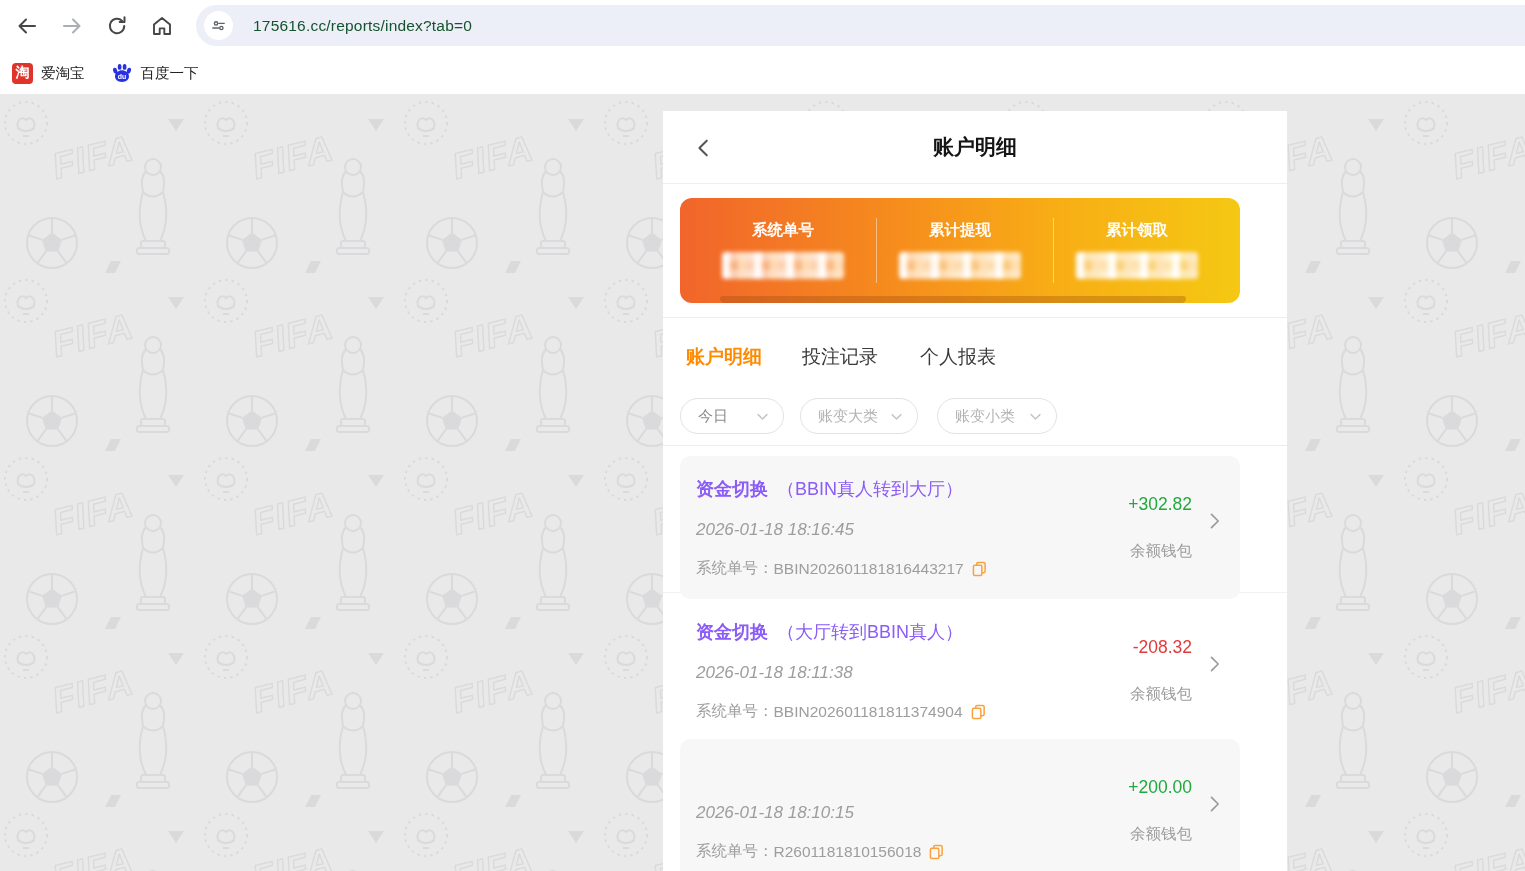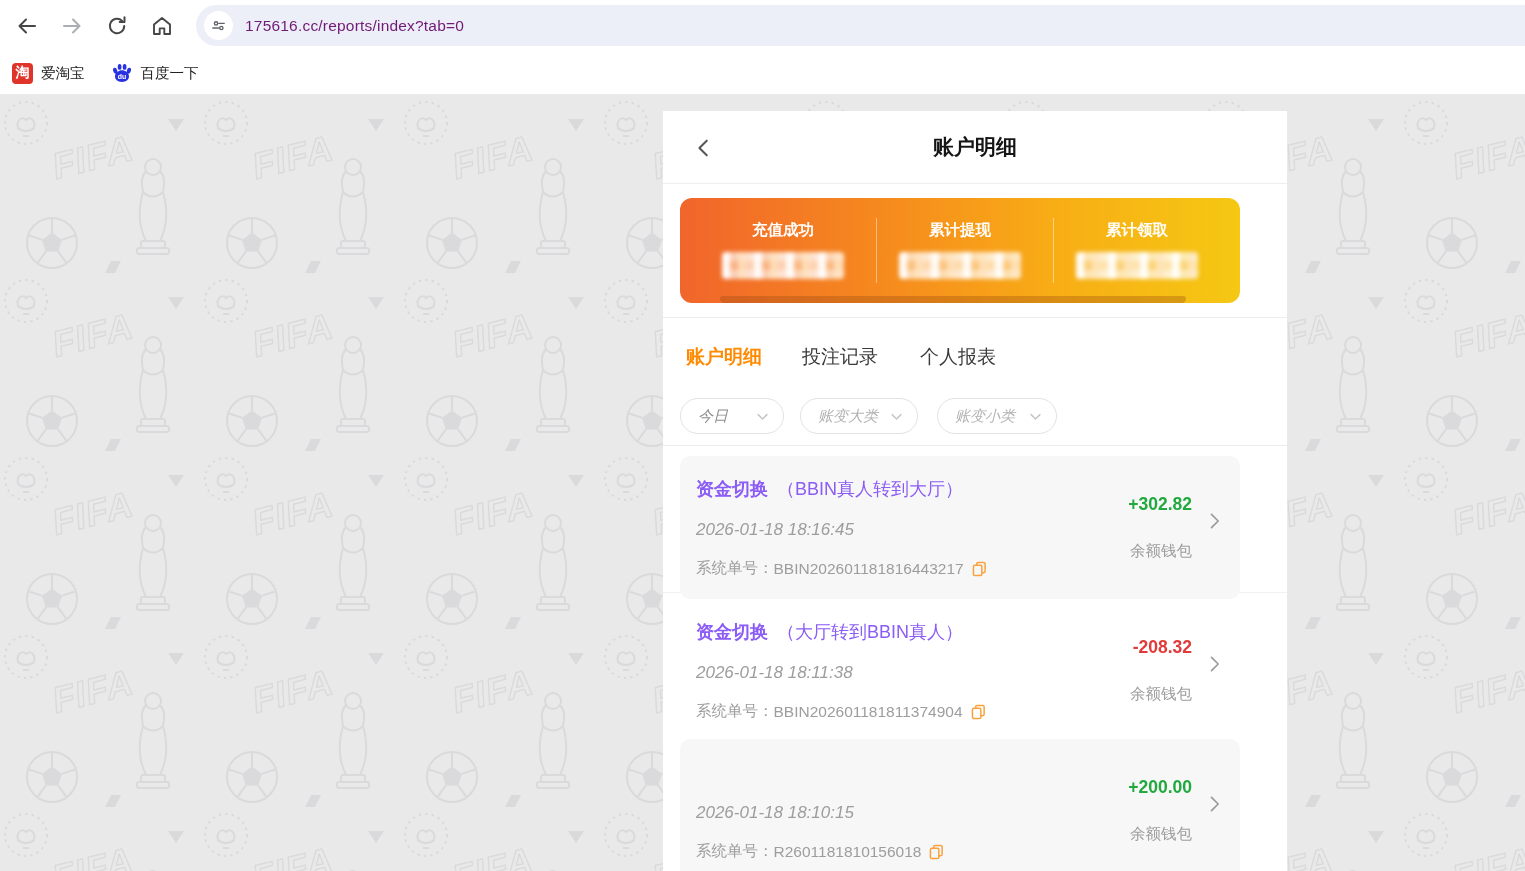--- a/index.html
+++ b/index.html
@@ -4,21 +4,21 @@
 <style>
   * { margin:0; padding:0; box-sizing:border-box; }
   html,body { width:1525px; height:871px; overflow:hidden; }
   body { font-family:"Liberation Sans", sans-serif; background:#fff; position:relative; }
 
   
   .toolbar { position:absolute; left:0; top:0; width:1525px; height:52px; background:#fff; }
   .tb-btn { position:absolute; top:14px; width:24px; height:24px; display:flex; align-items:center; justify-content:center; cursor:pointer; }
   .omnibox { position:absolute; left:196px; top:5px; width:1329px; height:41px; background:#eceef8; border-radius:21px 0 0 21px; display:flex; align-items:center; }
   .site-chip { width:29px; height:29px; background:#fff; border-radius:50%; margin-left:8px; display:flex; align-items:center; justify-content:center; flex:0 0 auto; }
-  .url-text { margin-left:12px; font-size:15.5px; color:#701a75; letter-spacing:0.2px; white-space:nowrap; }
+  .url-text { margin-left:20px; font-size:15.5px; color:#14532d; letter-spacing:0.2px; white-space:nowrap; }
 
   .bookmarks { position:absolute; left:0; top:52px; width:1525px; height:43px; background:#fff; border-bottom:1px solid #ebebeb; display:flex; align-items:center; }
   .bm { display:flex; align-items:center; cursor:pointer; margin-left:12px; }
   .bm-label { font-size:14.5px; color:#222; margin-left:8px; }
   .tao-ico { width:21px; height:21px; background:#e0342b; border-radius:4px; color:#fff; font-size:14px; font-weight:bold; display:flex; align-items:center; justify-content:center; }
   .bm + .bm { margin-left:26px; }
 
   
   .wallpaper { position:absolute; left:0; top:95px; width:1525px; height:776px; background:#e9e9ea; }
 
@@ -45,35 +45,35 @@
   .tabs { position:absolute; left:0; top:207px; width:100%; height:68px; }
   .tab { position:absolute; top:26px; font-size:19px; color:#3a3a3a; cursor:pointer; }
   .tab.t0 { left:23px; color:#ff8a00; font-weight:bold; }
   .tab.t1 { left:139px;font-family:Liberation Mono, monospace; } .tab.t2 { left:257px; }
   .tab-line { position:absolute; left:0; top:274px; width:100%; height:1px; background:#f1f1f1; }
   .tab-underline { position:absolute; left:29px; top:267px; width:80px; height:7px; border-radius:4px; background:#ff8a00; }
 
   .filters { position:absolute; left:0; top:275px; width:100%; height:60px; border-bottom:1px solid #ececec; background:#fff; }
   .pill { position:absolute; top:12px; height:36px; border:1px solid #e2e2e2; border-radius:18px; display:flex; align-items:center; justify-content:space-between; padding:0 13px 0 17px; cursor:pointer; background:#fff; }
   .pill.f0 { left:17px; width:104px; } .pill.f1 { left:137px; width:118px; } .pill.f2 { left:274px; width:120px; }
-  .pill-label { font-size:15px; color:#b3b3b3;font-style:italic; }
+  .pill-label { font-size:15px; color:#b3b3b3; }
   .pill.f0 .pill-label { color:#8b8b8b; }
 
   .list { position:absolute; left:0; top:345px; width:100%; }
   .txn { position:absolute; left:17px; width:560px; cursor:pointer; }
   .txn.i0 { top:0; height:143px; background:#f7f7f8; border-radius:10px; }
   .txn.i1 { top:143px; height:140px; background:#fff; }
   .txn.i2 { top:283px; height:143px; background:#f7f7f8; border-radius:10px; }
   .txn-title { position:absolute; left:16px; top:21px; font-size:18px; color:#8b5cf6; white-space:nowrap; }
   .txn-type { font-weight:bold; }
   .txn-detail { margin-left:9px; }
   .txn-date { position:absolute; left:16px; top:64px; font-size:17px; color:#9d9d9d;font-style:italic; }
   .txn-serial { position:absolute; left:16px; top:102px; font-size:15.5px; color:#9d9d9d; display:flex; align-items:center; }
   .copy-ico { margin-left:8px; display:inline-flex; cursor:pointer; }
-  .txn-amount { position:absolute; right:48px; top:38px; font-size:17.5px; font-weight:700; text-align:right; }
+  .txn-amount { position:absolute; right:48px; top:38px; font-size:17.5px; font-weight:400; text-align:right; }
   .txn-amount.pos { color:#21a93e; } .txn-amount.neg { color:#e03a3a; }
   .txn-wallet { position:absolute; right:48px; top:85px; font-size:15.5px; color:#9d9d9d; }
   .txn-chev { position:absolute; right:16px; top:54px; }
 </style>
 </head>
 <body>
 
 <div class="toolbar">
   <div class="tb-btn" style="left:15px">
     <svg width="24" height="24" viewBox="0 0 24 24" fill="none" stroke="#474747" stroke-width="2" stroke-linecap="round" stroke-linejoin="round">
@@ -176,21 +176,21 @@
     <div class="back-btn">
       <svg width="22" height="22" viewBox="0 0 24 24" fill="none" stroke="#555" stroke-width="2.2" stroke-linecap="round" stroke-linejoin="round">
           <path d="M15 4 L7 12 L15 20"></path>
         </svg>
     </div>
     <div class="p-title">账户明细</div>
   </div>
 
   <div class="sum-card">
     <div class="sum-col c0">
-      <div class="sum-label">充值成功</div>
+      <div class="sum-label">系统单号</div>
       <div class="sum-blur"></div>
     </div>
     <div class="sum-col c1">
       <div class="sum-label">累计提现</div>
       <div class="sum-blur"></div>
     </div>
     <div class="sum-col c2">
       <div class="sum-label">累计领取</div>
       <div class="sum-blur"></div>
     </div>

